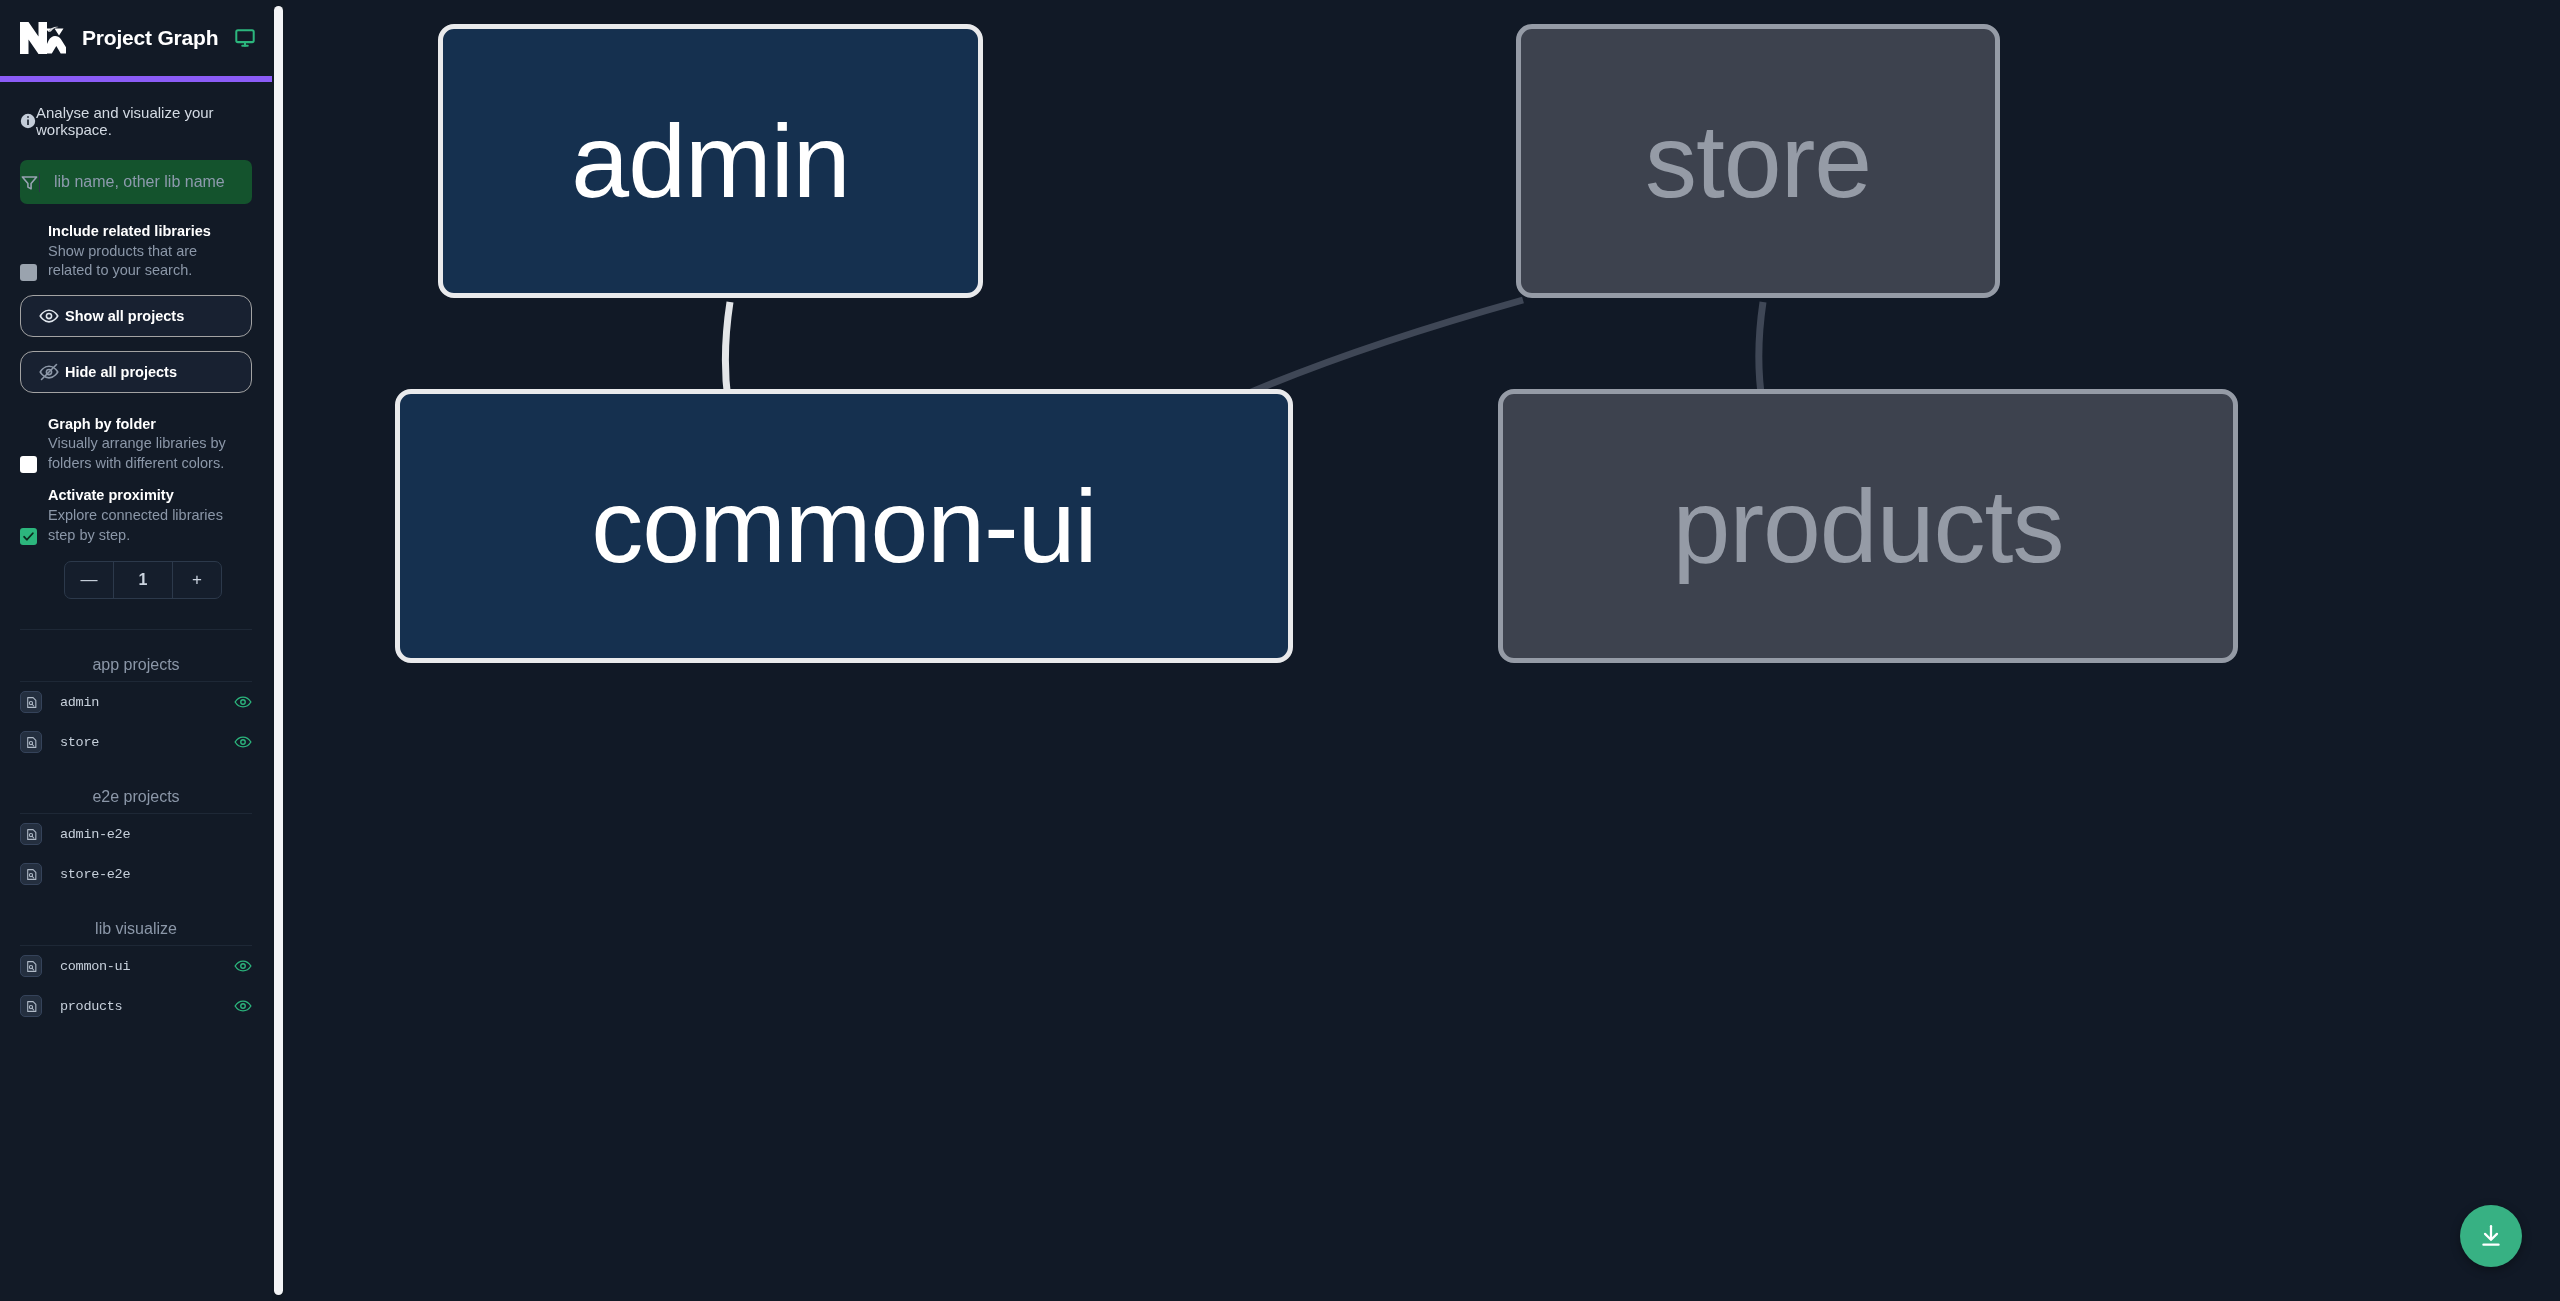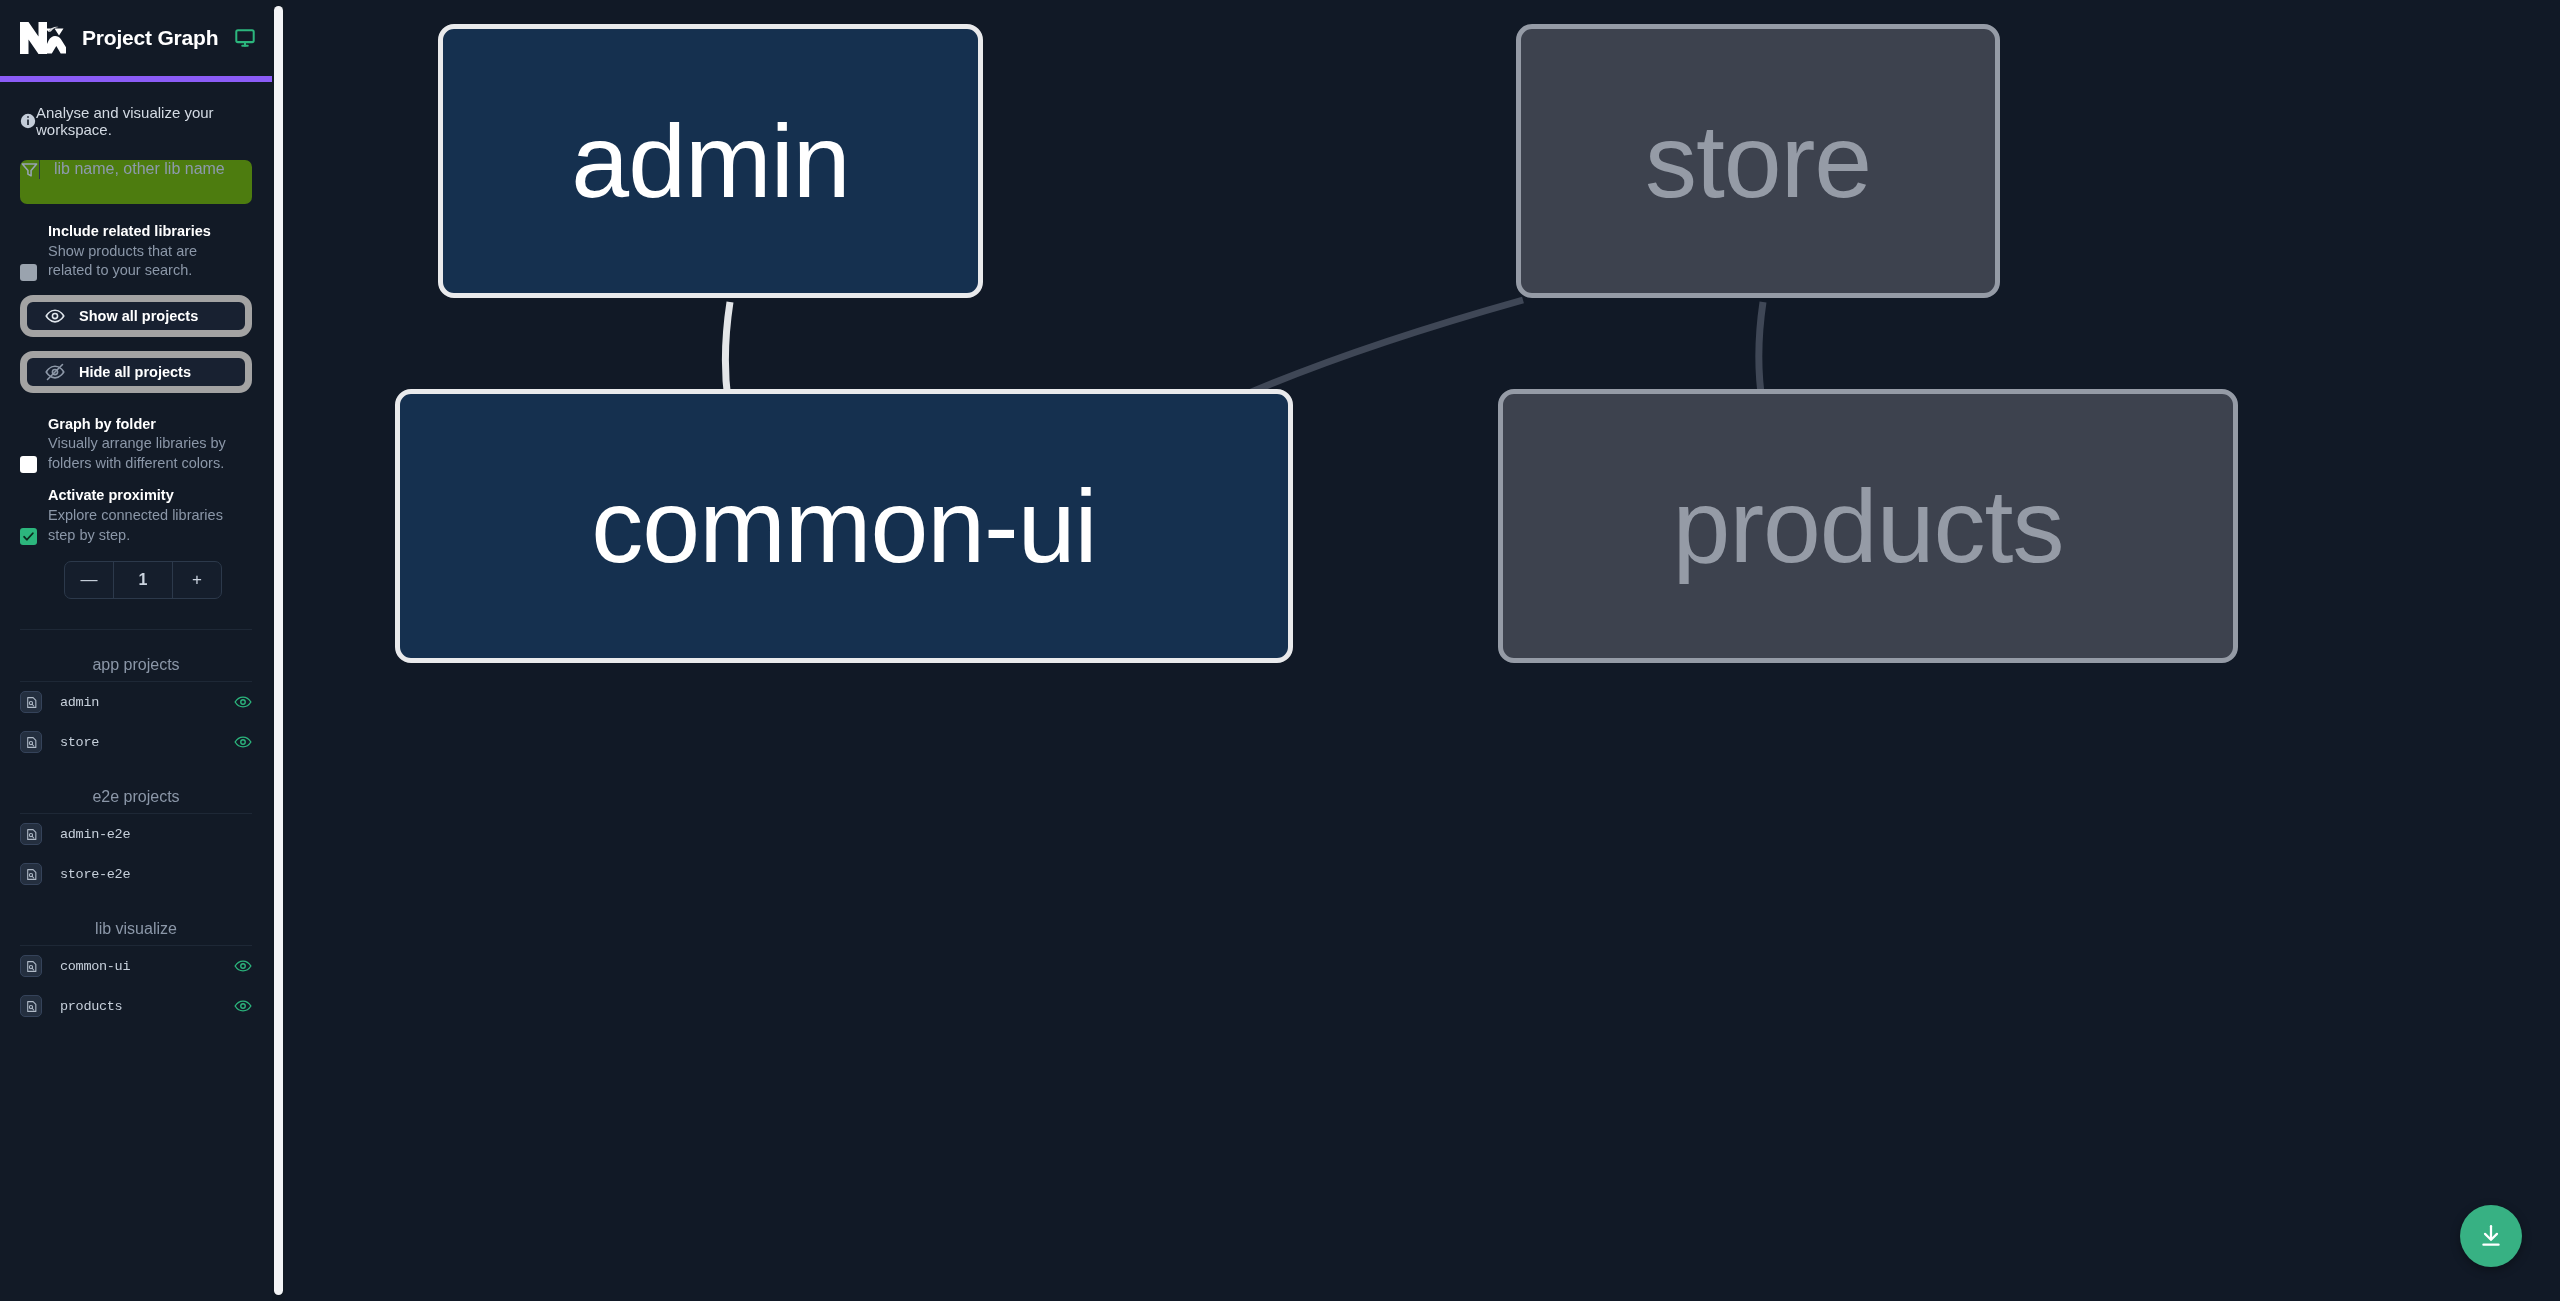--- a/index.html
+++ b/index.html
@@ -37,22 +37,22 @@
     display: flex; align-items: center; 
     padding: 22px 20px 0 20px;
   }
   .info-icon { width: 16px; height: 16px; flex: 0 0 16px; display:block; }
   .sb-tagline-text { color: #d3dae3; font-size: 15px; }
 
   .sb-body { padding: 0 20px; }
 
   .search-row {
     margin-top: 22px;
-    display: flex; align-items: flex-start;
-    background: #4d7c0f;
+    display: flex; align-items: center;
+    background: #14532d;
     border-radius: 7px;
     height: 44px;
     overflow: hidden;
   }
   .search-icon-box {
     width: 48px; display: flex; align-items: center; justify-content: center;
     border-right: 1px solid #2a3546;
   }
   .funnel-icon { width: 19px; height: 19px; display:block; }
   .search-input {
@@ -74,23 +74,23 @@
   .cb.grey { background: #9aa3ae; }
   .cb.white { background: #ffffff; }
   .cb.green { background: #2cb67d; }
   .cb svg { width: 13px; height: 13px; display: block; }
   .cb-texts { display: flex; flex-direction: column; }
   .cb-label { color: #ffffff; font-size: 14.5px; font-weight: bold; line-height: 1.35; }
   .cb-desc  { color: #8b97a8; font-size: 14.5px; line-height: 1.35; max-width: 190px; }
 
   .btn {
     margin-top: 14px; width: 100%; height: 42px;
-    background: #182131; border: 7px solid #a3a3a3;
+    background: #182131; border: 1px solid #a3a3a3;
     border-radius: 13px; color: #ffffff;
-    display: flex; align-items: center; gap: 14px;
+    display: flex; align-items: center; gap: 6px;
     padding: 0 18px; font-size: 14.5px; font-weight: bold;
     cursor: pointer; font-family: "Liberation Sans", sans-serif;
   }
   .btn svg { width: 20px; height: 20px; flex: 0 0 20px; display:block; }
 
   .stepper {
     margin: 16px 0 0 44px;
     display: inline-flex; height: 38px;
     border: 1px solid #2c394b; border-radius: 7px; overflow: hidden;
     background: #151e2c;

